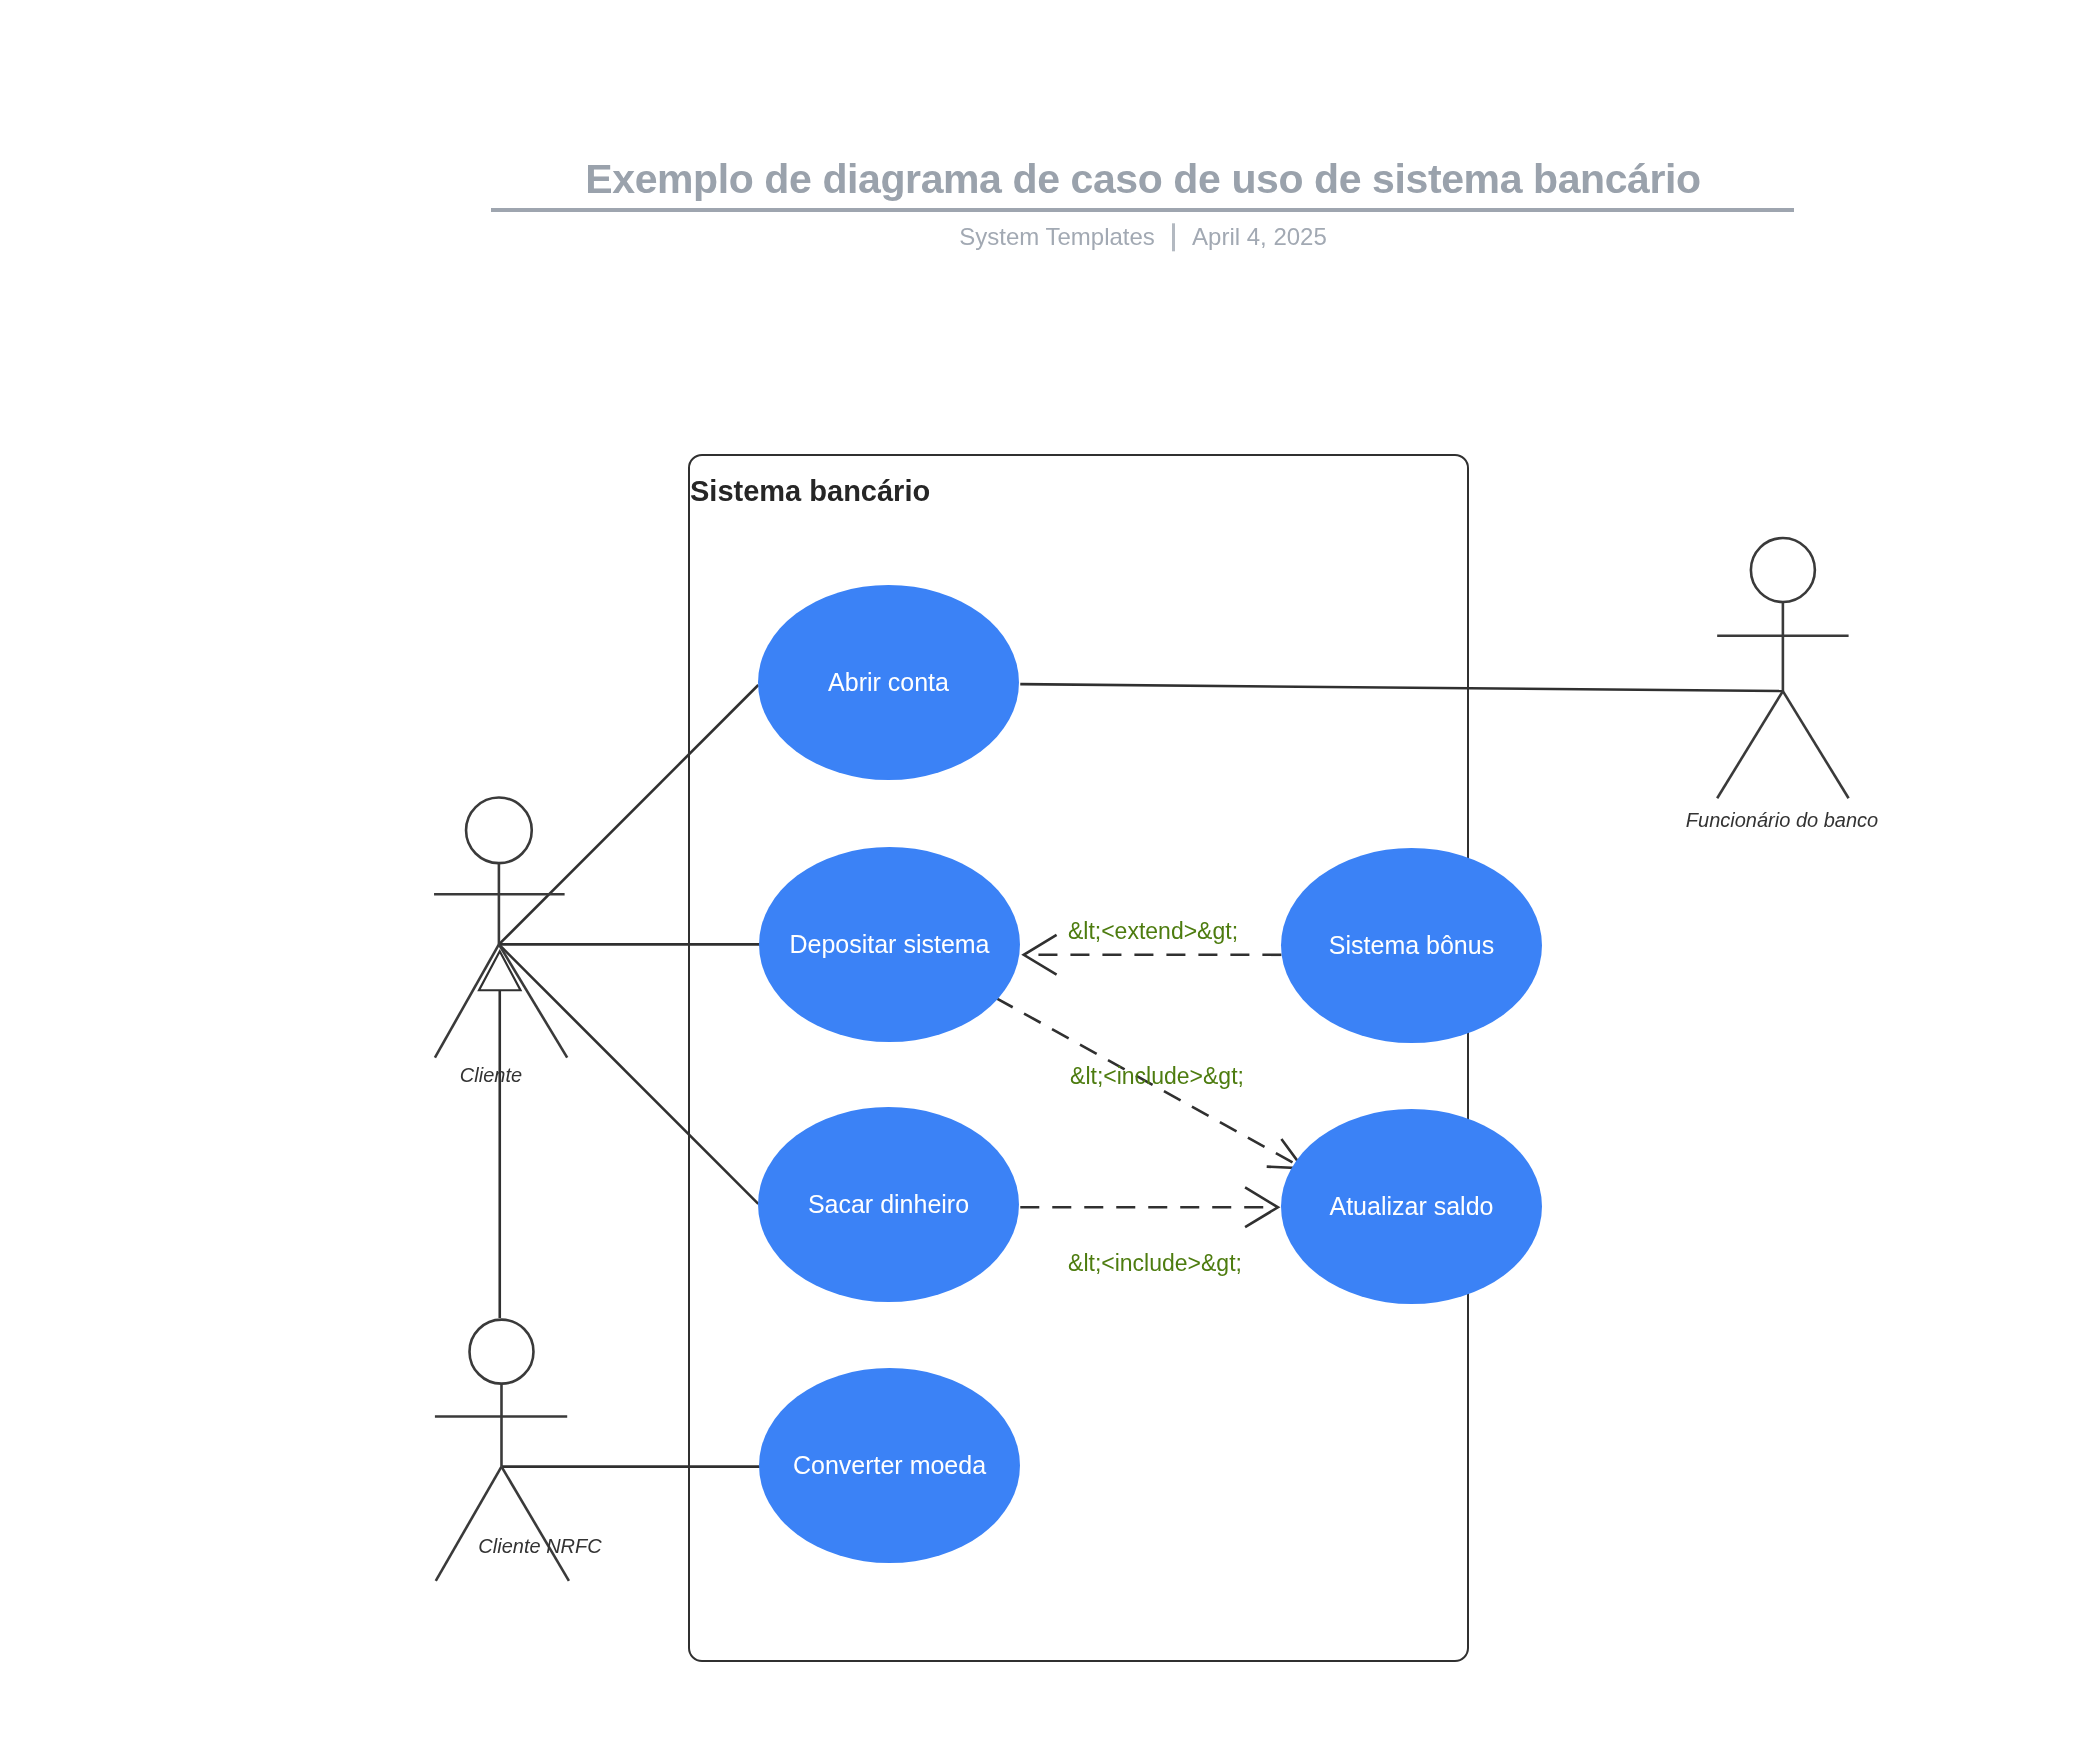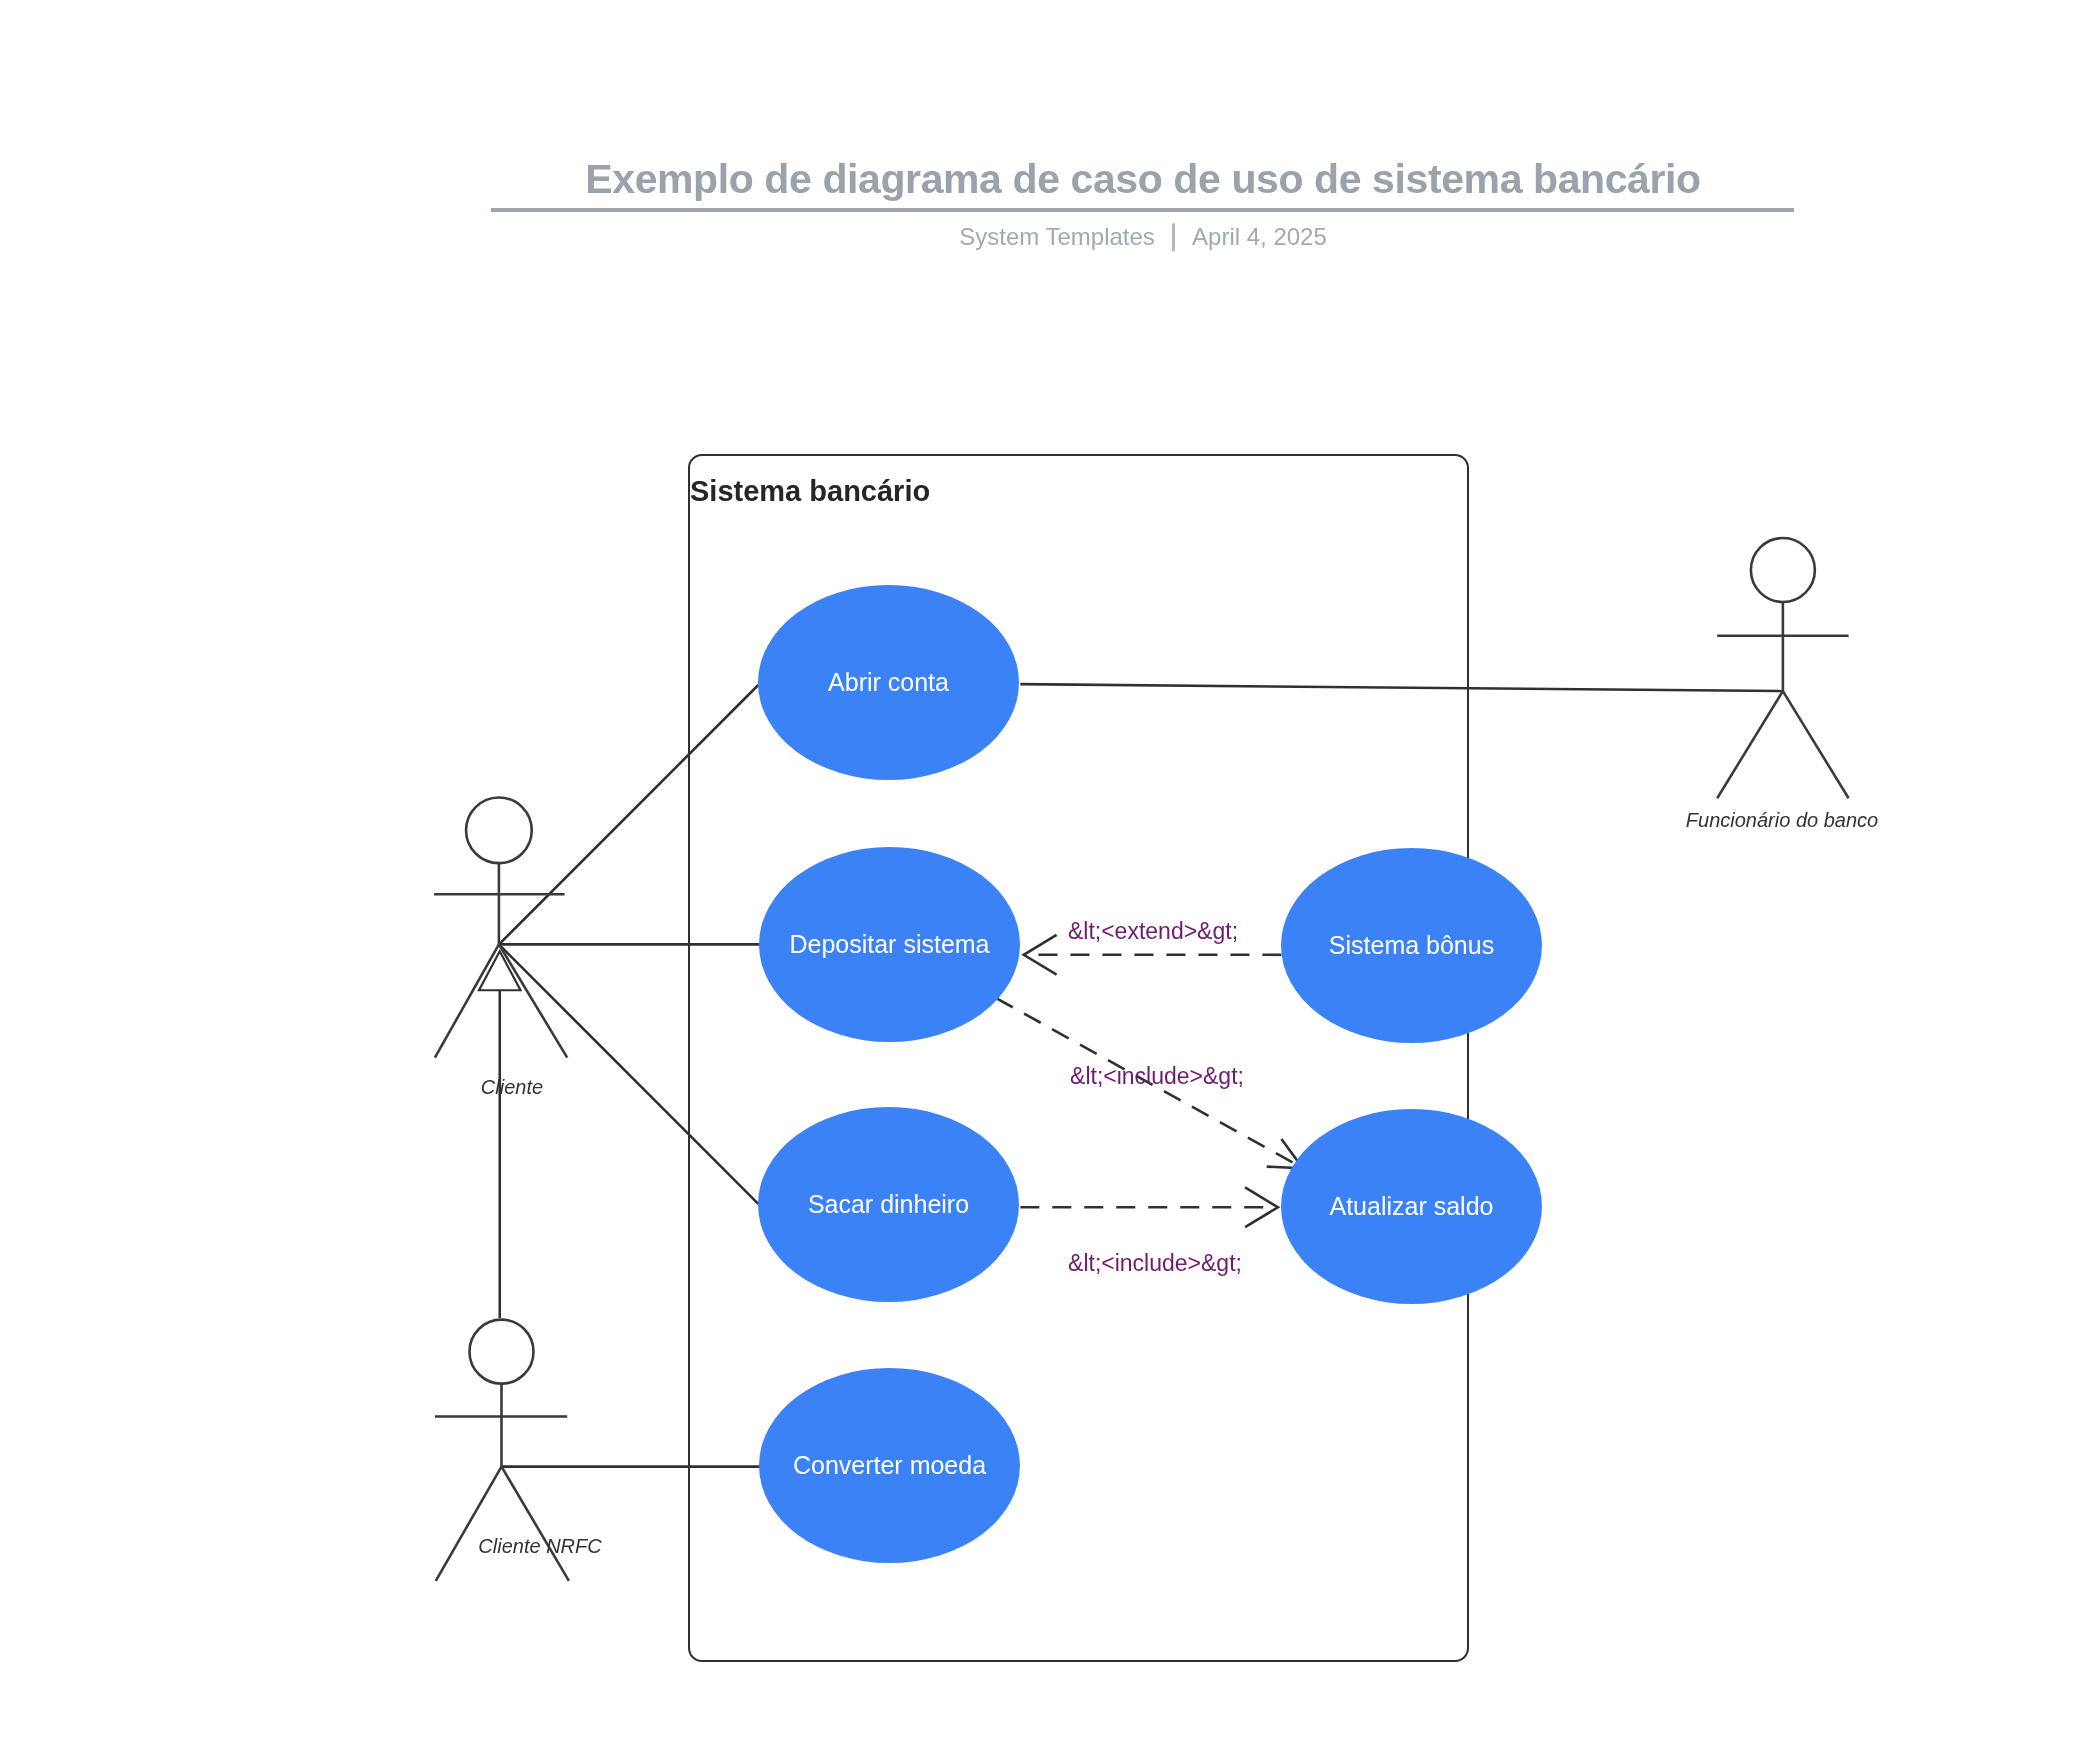--- a/index.html
+++ b/index.html
@@ -35,21 +35,21 @@
   .usecase{
     width:261px;height:195px;border-radius:50%;background:#3b82f6;
     display:flex;align-items:center;justify-content:center;
     color:#ffffff;font-size:25px;white-space:nowrap;
   }
   
   .actor-label{
     transform:translate(-50%,-50%);font-size:20px;color:#333333;white-space:nowrap;font-style:italic;
   }
   .rel-label{
-    transform:translate(-50%,-50%);font-size:23px;color:#701a75;white-space:nowrap;
+    transform:translate(-50%,-50%);font-size:23px;color:#4d7c0f;white-space:nowrap;
   }
 </style>
 </head>
 <body>
 
 <div id="page">
 
   <div class="abs" id="doc-title">Exemplo de diagrama de caso de uso de sistema bancário</div>
   <div class="abs" id="title-underline"></div>
   <div class="abs" id="doc-subtitle"><span>System Templates</span><span class="divider"></span><span>April 4, 2025</span></div>
@@ -125,21 +125,21 @@
   <div class="abs usecase" style="left:758px;top:1107px;">
       <span>Sacar dinheiro</span>
     </div>
   <div class="abs usecase" style="left:1281px;top:1109px;">
       <span>Atualizar saldo</span>
     </div>
   <div class="abs usecase" style="left:759px;top:1368px;">
       <span>Converter moeda</span>
     </div>
 
-  <div class="abs actor-label" style="left:512px;top:1075px;margin-top:12px;">Cliente</div>
+  <div class="abs actor-label" style="left:491px;top:1075px;">Cliente</div>
   <div class="abs actor-label" style="left:1782px;top:820px;">Funcionário do banco</div>
   <div class="abs actor-label" style="left:502px;top:1546px;margin-left:38px;">Cliente NRFC</div>
 
   <div class="abs rel-label" style="left:1153px;top:931px;">&amp;lt;&lt;extend&gt;&amp;gt;</div>
   <div class="abs rel-label" style="left:1157px;top:1076px;">&amp;lt;&lt;include&gt;&amp;gt;</div>
   <div class="abs rel-label" style="left:1155px;top:1263px;">&amp;lt;&lt;include&gt;&amp;gt;</div>
 
 </div>
 
 

